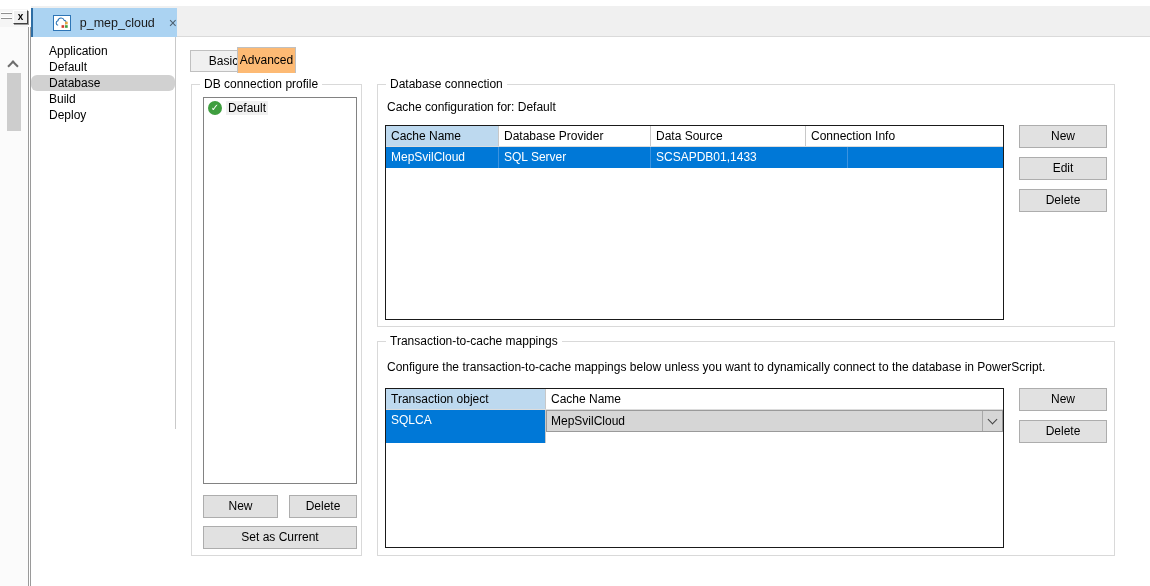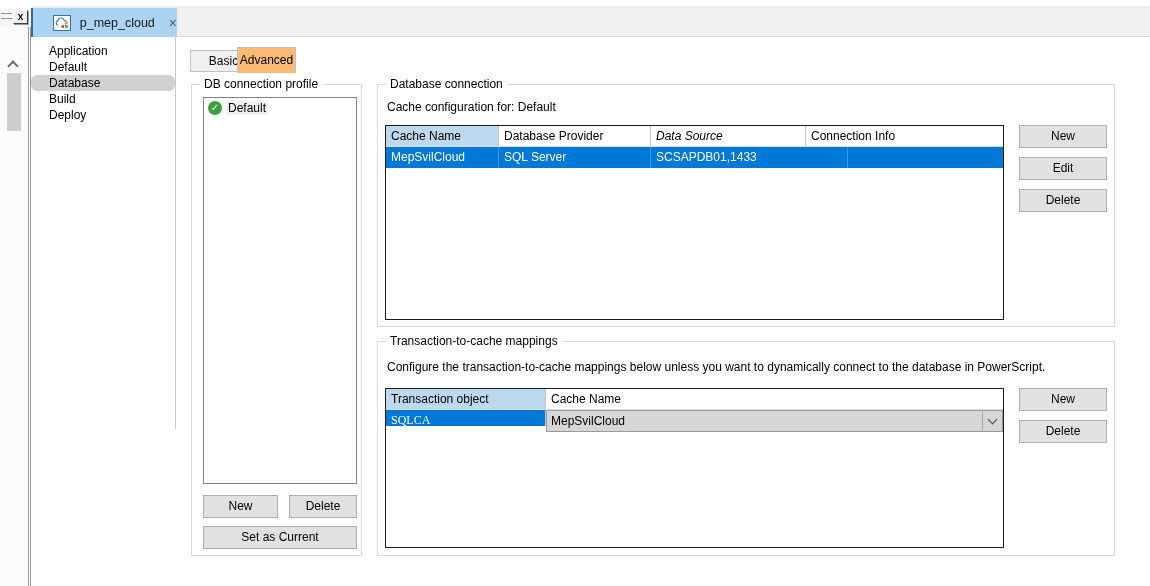--- a/index.html
+++ b/index.html
@@ -72,21 +72,21 @@
   .grid-map { left:385px; top:388px; width:619px; height:160px; }
   .grow { display:flex; }
   .gh { height:21px; line-height:20px; }
   .gcell { padding-left:5px; border-right:1px solid #c8c8c8; overflow:hidden; white-space:nowrap; }
   .gcell:last-child { border-right:none; }
   .hdr0 { background:#bdd9ef; }
   .ghead { border-bottom:1px solid #dcdcdc; }
   .rowsel { background:#0078d7; color:#ffffff; height:21px; line-height:20px; }
   .rowsel .gcell { border-right:1px solid #3b93e0; }
 
-  .c-db0{width:113px;} .c-db1{width:152px;} .c-db2{width:155px;font-style:italic;} .c-db3{width:197px;}
+  .c-db0{width:113px;} .c-db1{width:152px;} .c-db2{width:155px;} .c-db3{width:197px;}
   .c-m0{width:160px;} .c-m1{width:457px;}
 
   .maprow { height:22px; line-height:21px; }
   .combo { position:relative; flex:1; background:#d6d6d6; border:1px solid #9a9a9a; margin:0;
     padding-left:4px; color:#000; cursor:pointer; line-height:20px; }
   .combo .dd { position:absolute; right:0; top:0; width:20px; height:100%; border-left:1px solid #a8a8a8;
     display:flex; align-items:center; justify-content:center; }
   .chev { width:7px; height:7px; border-right:1.6px solid #444; border-bottom:1.6px solid #444;
     transform:rotate(45deg); margin-top:-3px; }
 
@@ -180,21 +180,21 @@
   <span class="glabel">Transaction-to-cache mappings</span>
 </div>
 <div class="abs lbl-mapdesc">Configure the transaction-to-cache mappings below unless you want to dynamically connect to the database in PowerScript.</div>
 
 <div class="grid grid-map">
   <div class="grow gh ghead">
     <div class="gcell c-m0 hdr0">Transaction object</div>
     <div class="gcell c-m1">Cache Name</div>
   </div>
   <div class="grow maprow">
-    <div class="gcell c-m0 rowsel" style="height:16px;font-family:Liberation Serif, serif;">SQLCA</div>
+    <div class="gcell c-m0 rowsel" style="height:33px;">SQLCA</div>
     <div class="combo">
       <span>MepSvilCloud</span>
       <span class="dd">
         <span class="chev"></span>
       </span>
     </div>
   </div>
 </div>
 
 <div class="btn btn-right" style="top:388px;">New</div>

